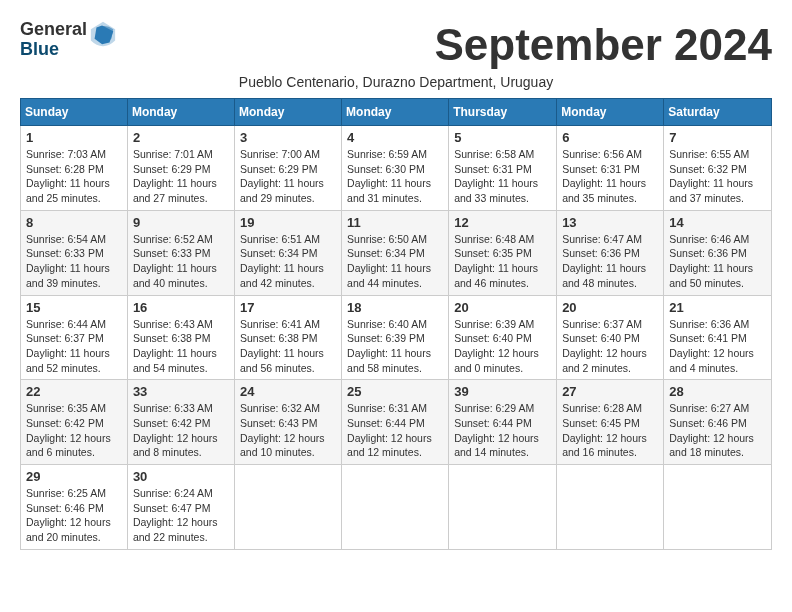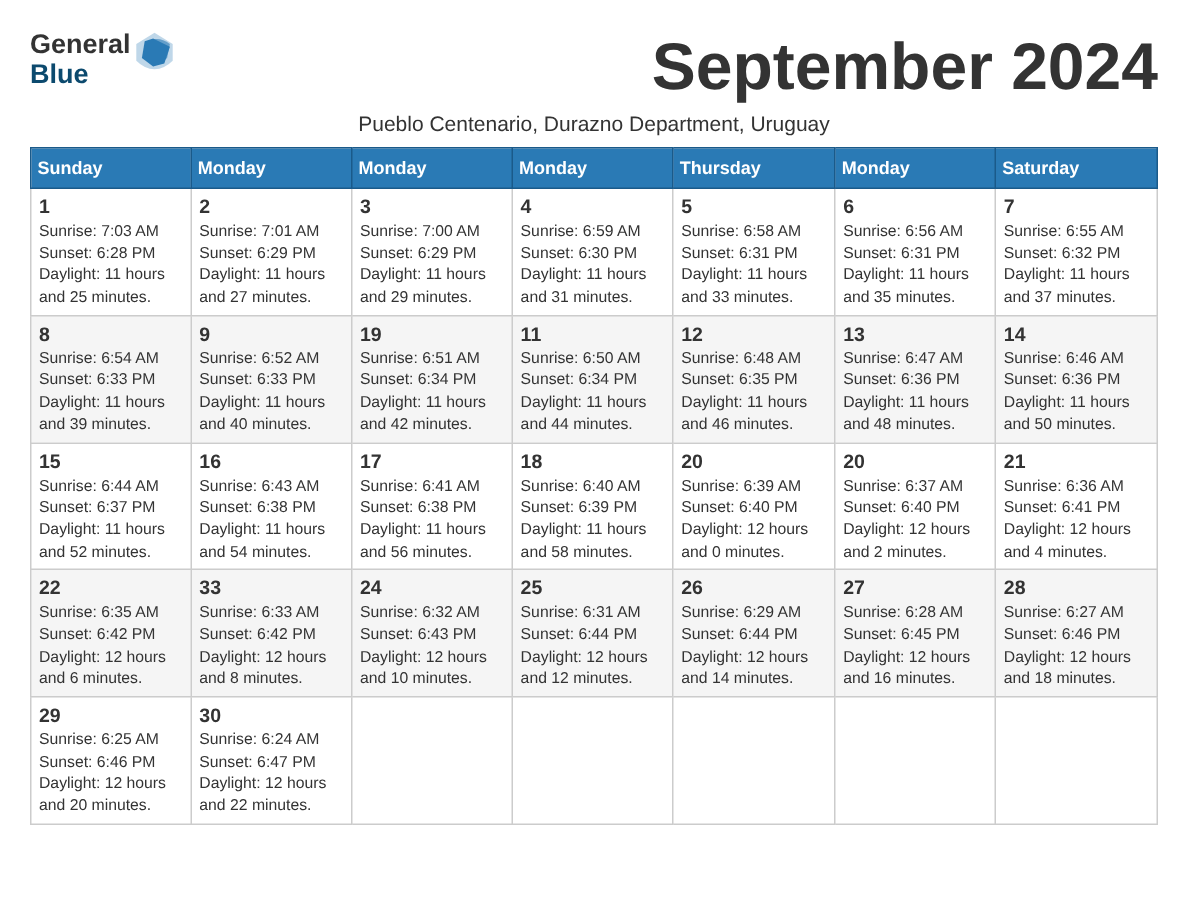--- a/index.html
+++ b/index.html
@@ -224,21 +224,21 @@
         </td>
         <td>
           <span class="day-num">24</span>
           <div class="day-info">Sunrise: 6:32 AM<br>Sunset: 6:43 PM<br>Daylight: 12 hours and 10 minutes.</div>
         </td>
         <td>
           <span class="day-num">25</span>
           <div class="day-info">Sunrise: 6:31 AM<br>Sunset: 6:44 PM<br>Daylight: 12 hours and 12 minutes.</div>
         </td>
         <td>
-          <span class="day-num">26</span>
+          <span class="day-num">39</span>
           <div class="day-info">Sunrise: 6:29 AM<br>Sunset: 6:44 PM<br>Daylight: 12 hours and 14 minutes.</div>
         </td>
         <td>
           <span class="day-num">27</span>
           <div class="day-info">Sunrise: 6:28 AM<br>Sunset: 6:45 PM<br>Daylight: 12 hours and 16 minutes.</div>
         </td>
         <td>
           <span class="day-num">28</span>
           <div class="day-info">Sunrise: 6:27 AM<br>Sunset: 6:46 PM<br>Daylight: 12 hours and 18 minutes.</div>
         </td>

